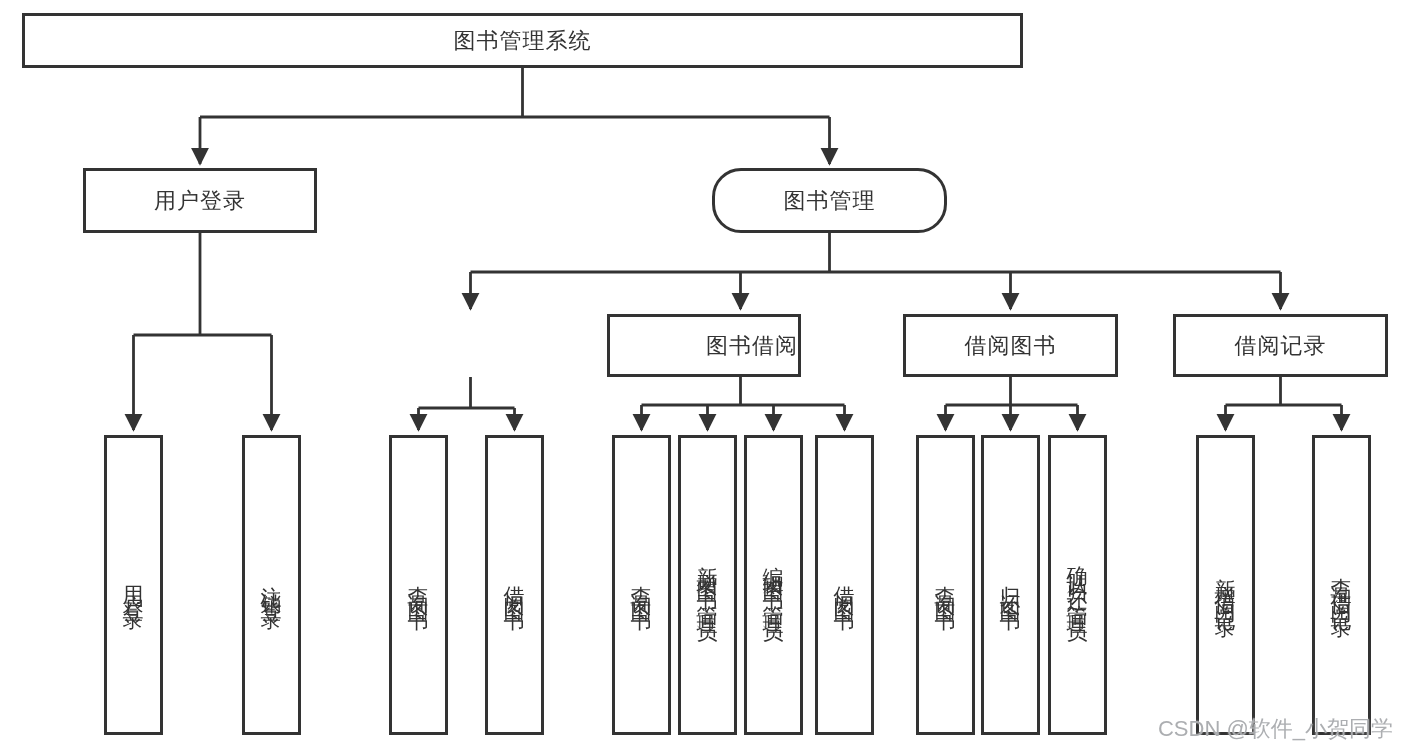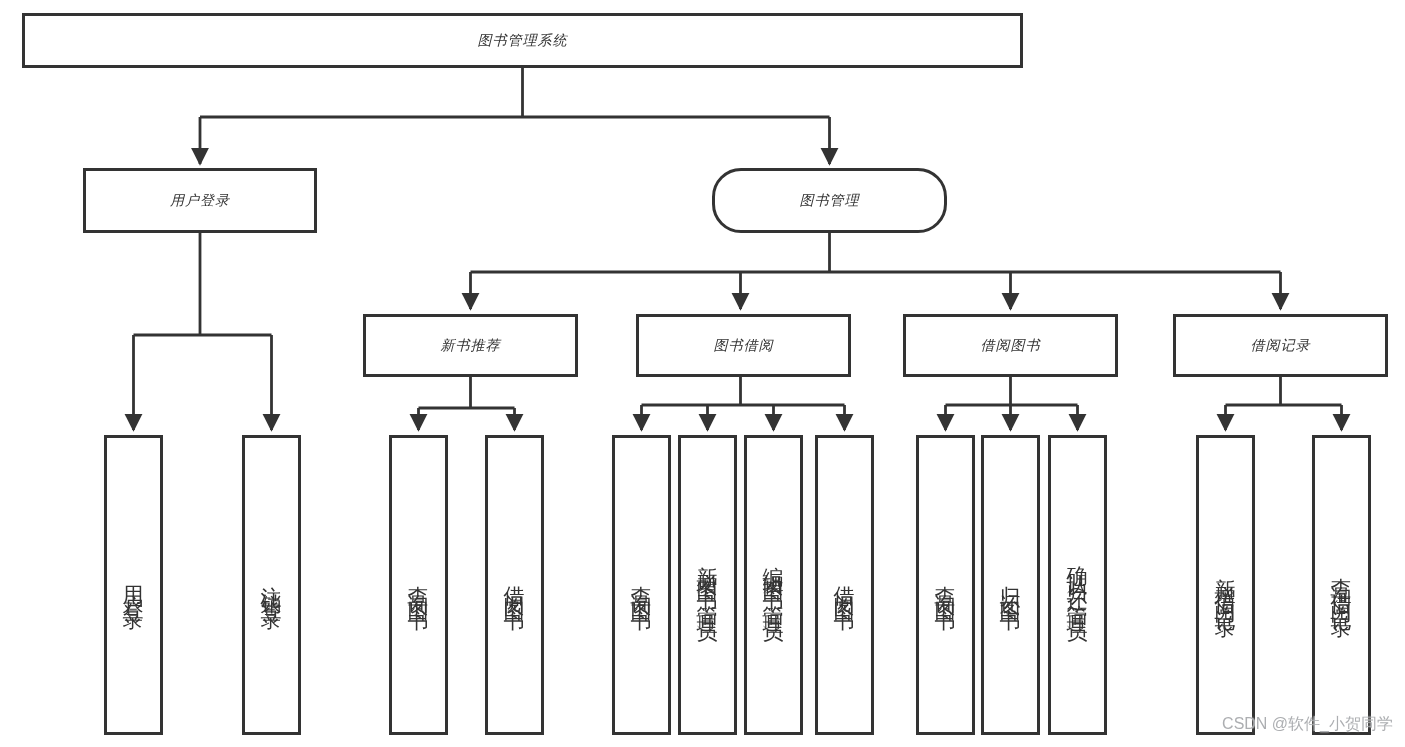--- a/index.html
+++ b/index.html
@@ -27,40 +27,39 @@
     box-sizing: border-box;
     background: #ffffff;
     border: 3px solid #333333;
     display: flex;
     align-items: center;
     justify-content: center;
     color: #333333;
     z-index: 2;
   }
   .hbox {
-    font-size: 14px;
+    font-size: 22px;
     letter-spacing: 1px;
-    font-style: italic;
   }
   .vbox span.vtext {
     writing-mode: vertical-lr;
     text-orientation: mixed;
     font-size: 21px;
     letter-spacing: 8px;
     line-height: 1;
     white-space: nowrap;
   }
   
   .n-root   { left: 22px;  top: 13px;  width: 1001px; height: 55px; }
   
   .n-login  { left: 83px;  top: 168px; width: 234px; height: 65px; }
   .n-mgmt   { left: 712px; top: 168px; width: 235px; height: 65px; border-radius: 29px; }
   
   .n-g-new     { left: 363px;  top: 314px; width: 215px; height: 63px; }
-  .n-g-borrow  { left: 636px;  top: 314px; width: 215px; height: 63px; }
+  .n-g-borrow  { left: 607px;  top: 314px; width: 194px; height: 63px; justify-content: flex-end; }
   .n-g-current { left: 903px;  top: 314px; width: 215px; height: 63px; }
   .n-g-record  { left: 1173px; top: 314px; width: 215px; height: 63px; }
   
   .leaf { top: 435px; width: 59px; height: 300px; }
   .l-1a { left: 104px; }
   .l-1b { left: 242px; }
   .l-2a { left: 389px; }
   .l-2b { left: 485px; }
   .l-3a { left: 612px; }
   .l-3b { left: 678px; }
@@ -69,21 +68,21 @@
   .l-4a { left: 916px; }
   .l-4b { left: 981px; }
   .l-4c { left: 1048px; }
   .l-5a { left: 1196px; }
   .l-5b { left: 1312px; }
   .watermark {
     position: absolute;
     right: 12px;
     top: 714px;
     z-index: 3;
-    font-size: 16px;
+    font-size: 22px;
     color: rgba(168, 170, 173, 0.95);
     text-shadow: 0 0 2px rgba(255,255,255,0.9);
     white-space: nowrap;
   }
 </style>
 </head>
 <body>
 
 <div class="canvas">
 
@@ -141,23 +140,20 @@
     <span>图书管理系统</span>
   </div>
 
   <div class="box hbox n-login">
     <span>用户登录</span>
   </div>
   <div class="box hbox n-mgmt">
     <span>图书管理</span>
   </div>
 
-  <div class="box hbox n-g-new">
-    <span>新书推荐</span>
-  </div>
   <div class="box hbox n-g-borrow">
     <span>图书借阅</span>
   </div>
   <div class="box hbox n-g-current">
     <span>借阅图书</span>
   </div>
   <div class="box hbox n-g-record">
     <span>借阅记录</span>
   </div>
 

